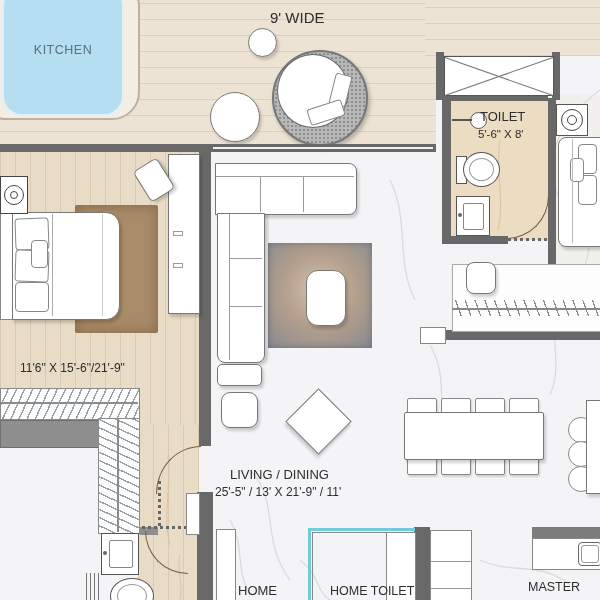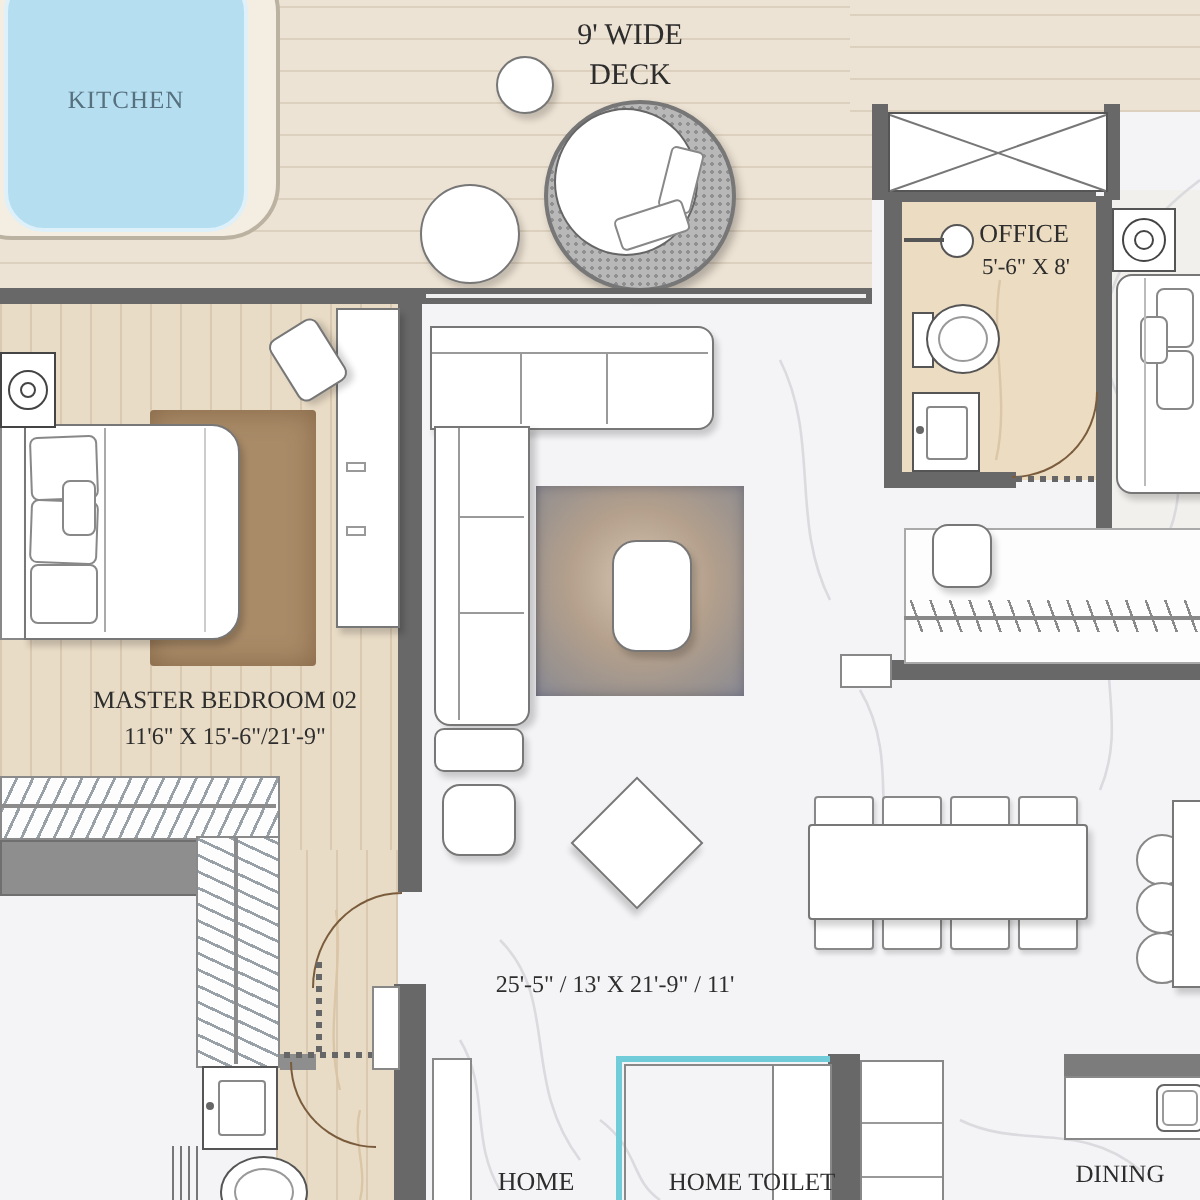--- a/index.html
+++ b/index.html
@@ -6,22 +6,22 @@
   #plan{position:relative;width:600px;height:600px;overflow:hidden;
         background:var(--marble-floor,#f4f4f6);font-family:"Liberation Sans",sans-serif;}
   .abs{position:absolute;}
   .wall{position:absolute;background:var(--wall,#686868);z-index:4;}
   .wall-lt{position:absolute;background:#8e8e8e;z-index:4;}
   .furn{position:absolute;background:#fff;border:1px solid #777;
         box-shadow:2px 3px 3px rgba(0,0,0,.18);z-index:5;}
   .flat{position:absolute;background:#fff;border:1px solid #888;z-index:5;}
   .line{position:absolute;background:#9a9a9a;z-index:6;}
   .circ{border-radius:50%;}
-  .lbl{position:absolute;color:var(--label-text,#2d2d2d);text-align:center;
-       z-index:9;white-space:nowrap;line-height:1.1;font-family:Liberation Serif, serif;}
+  .lbl{position:absolute;color:var(--label-text,#2d2d2d);text-align:left;
+       z-index:9;white-space:nowrap;line-height:1.1;}
   .floor{position:absolute;z-index:1;}
   .deckf{background:var(--deck-floor,#ede3d4);
     background-image:repeating-linear-gradient(0deg,rgba(160,140,110,.22) 0 1px,transparent 1px 16px);}
   .woodf{background:var(--wood-floor,#e9dcc6);
     background-image:repeating-linear-gradient(90deg,rgba(150,115,80,.18) 0 1px,transparent 1px 15px);}
   .tilef{background:var(--tile-floor,#ecdcc2);}
   .arc{position:absolute;z-index:6;border:0 solid var(--door-arc,#7a5c3c);}
   .dash-h{position:absolute;z-index:7;height:3px;
     background:repeating-linear-gradient(90deg,#666 0 3px,transparent 3px 6px);}
   .dash-v{position:absolute;z-index:7;width:3px;
@@ -59,21 +59,20 @@
       <path d="M180,555 C176,570 184,585 180,600"></path>
     </g>
   </svg>
 
   <div class="abs" style="left:-22px;top:-22px;width:158px;height:138px;border:2px solid #bcb2a2;border-radius:28px;background:#f4ede2;z-index:2;"></div>
   <div class="abs" style="left:2px;top:-14px;width:118px;height:126px;border-radius:20px;background:var(--jacuzzi-water,#b5dff0);border:2px solid #def0f9;z-index:3;display:flex;align-items:center;justify-content:center;">
        <span class="lbl" style="position:static;font-size:12.5px;letter-spacing:.5px;color:var(--jacuzzi-text,#56707e);">KITCHEN</span>
   </div>
 
   <div class="lbl" style="left:270px;top:10px;width:90px;font-size:15px;">9' WIDE</div>
-  <div class="lbl" style="left:270px;top:30px;width:90px;font-size:15px;">DECK</div>
 
   <div class="furn circ" style="left:248px;top:28px;width:27px;height:27px;z-index:3;"></div>
   <div class="furn circ" style="left:210px;top:92px;width:48px;height:48px;z-index:3;"></div>
 
   <div class="abs circ" style="left:272px;top:50px;width:92px;height:92px;border:2px solid #777;z-index:3;
               background-color:#b8b8b8;background-image:radial-gradient(#8f8f8f 1px,transparent 1px);background-size:4px 4px;
               box-shadow:2px 3px 4px rgba(0,0,0,.25);"></div>
   <div class="abs circ" style="left:277px;top:54px;width:70px;height:72px;background:#fff;border:1.5px solid #666;z-index:3;"></div>
   <div class="flat" style="left:332px;top:74px;width:15px;height:30px;border-radius:3px;transform:rotate(14deg);box-shadow:none;z-index:3;"></div>
   <div class="flat" style="left:308px;top:104px;width:34px;height:15px;border-radius:3px;transform:rotate(-18deg);z-index:3;"></div>
@@ -114,21 +113,20 @@
     <div class="abs circ" style="left:3px;top:8px;width:18px;height:18px;border:1.2px solid #444;"></div>
     <div class="abs circ" style="left:9px;top:14px;width:6px;height:6px;border:1px solid #444;"></div>
   </div>
 
   <div class="furn" style="left:168px;top:154px;width:30px;height:158px;">
     <div style="position:absolute;left:4px;top:76px;width:8px;height:3px;border:1px solid #999;"></div>
     <div style="position:absolute;left:4px;top:108px;width:8px;height:3px;border:1px solid #999;"></div>
   </div>
   <div class="furn" style="left:140px;top:162px;width:26px;height:34px;border-radius:5px;transform:rotate(-32deg);"></div>
 
-  <div class="lbl" style="left:20px;top:344px;width:185px;font-size:12.5px;">MASTER BEDROOM 02</div>
   <div class="lbl" style="left:20px;top:362px;width:185px;font-size:12px;">11'6" X 15'-6"/21'-9"</div>
 
   <div class="hatch" style="left:0;top:388px;width:138px;height:30px;background-image:repeating-linear-gradient(115deg,transparent 0 6px,#98a0a8 6px 7.4px);"></div>
   <div class="line" style="left:0;top:402px;width:138px;height:1.5px;background:#8b8b8b;z-index:6;"></div>
   <div class="hatch" style="left:98px;top:418px;width:40px;height:114px;background-image:repeating-linear-gradient(25deg,transparent 0 6px,#98a0a8 6px 7.4px);"></div>
   <div class="line" style="left:117px;top:418px;width:1.5px;height:114px;background:#8b8b8b;z-index:6;"></div>
 
   <div class="line" style="left:86px;top:573px;width:1px;height:27px;background:#777;"></div>
   <div class="line" style="left:90px;top:573px;width:1px;height:27px;background:#777;"></div>
   <div class="line" style="left:94px;top:573px;width:1px;height:27px;background:#777;"></div>
@@ -158,40 +156,41 @@
   <div class="furn" style="left:217px;top:364px;width:43px;height:20px;border-radius:5px;"></div>
   <div class="furn" style="left:221px;top:392px;width:35px;height:34px;border-radius:9px;"></div>
 
   <div class="abs" style="left:268px;top:243px;width:104px;height:105px;z-index:3;
               background:radial-gradient(circle at 50% 45%, #d6c6b2 0%, #b4a08c 45%, #97918f 82%, #8a8a96 100%);
               box-shadow:inset 0 0 6px rgba(60,60,80,.4);"></div>
   <div class="furn" style="left:306px;top:270px;width:38px;height:54px;border-radius:12px;"></div>
 
   <div class="furn" style="left:295px;top:398px;width:45px;height:45px;transform:rotate(45deg);"></div>
 
+  <div class="lbl" style="left:230px;top:468px;width:155px;font-size:13px;">LIVING / DINING</div>
   <div class="lbl" style="left:215px;top:486px;width:185px;font-size:12px;">25'-5" / 13' X 21'-9" / 11'</div>
 
   <div class="flat" style="left:407px;top:398px;width:28px;height:16px;border-radius:2px 2px 0 0;box-shadow:1px 2px 2px rgba(0,0,0,.15);"></div>
   <div class="flat" style="left:441px;top:398px;width:28px;height:16px;border-radius:2px 2px 0 0;box-shadow:1px 2px 2px rgba(0,0,0,.15);"></div>
   <div class="flat" style="left:475px;top:398px;width:28px;height:16px;border-radius:2px 2px 0 0;box-shadow:1px 2px 2px rgba(0,0,0,.15);"></div>
   <div class="flat" style="left:509px;top:398px;width:28px;height:16px;border-radius:2px 2px 0 0;box-shadow:1px 2px 2px rgba(0,0,0,.15);"></div>
   <div class="flat" style="left:407px;top:457px;width:28px;height:16px;border-radius:0 0 2px 2px;box-shadow:1px 2px 2px rgba(0,0,0,.15);"></div>
   <div class="flat" style="left:441px;top:457px;width:28px;height:16px;border-radius:0 0 2px 2px;box-shadow:1px 2px 2px rgba(0,0,0,.15);"></div>
   <div class="flat" style="left:475px;top:457px;width:28px;height:16px;border-radius:0 0 2px 2px;box-shadow:1px 2px 2px rgba(0,0,0,.15);"></div>
   <div class="flat" style="left:509px;top:457px;width:28px;height:16px;border-radius:0 0 2px 2px;box-shadow:1px 2px 2px rgba(0,0,0,.15);"></div>
   <div class="furn" style="left:404px;top:412px;width:138px;height:46px;border-radius:2px;"></div>
 
   <div class="flat circ" style="left:568px;top:417px;width:24px;height:24px;"></div>
   <div class="flat circ" style="left:568px;top:441px;width:24px;height:24px;"></div>
   <div class="flat circ" style="left:568px;top:466px;width:24px;height:24px;"></div>
   <div class="furn" style="left:586px;top:400px;width:14px;height:92px;z-index:6;"></div>
 
   <div class="line" style="left:452px;top:119px;width:20px;height:2px;background:#555;"></div>
   <div class="flat circ" style="left:470px;top:112px;width:15px;height:15px;border:1px solid #555;"></div>
-  <div class="lbl" style="left:480px;top:110px;width:64px;font-size:13px;">OFFICE</div>
+  <div class="lbl" style="left:480px;top:110px;width:64px;font-size:13px;">TOILET</div>
   <div class="lbl" style="left:478px;top:128px;width:70px;font-size:11.5px;">5'-6" X 8'</div>
   <div class="flat" style="left:456px;top:156px;width:9px;height:26px;border:1px solid #555;"></div>
   <div class="flat circ" style="left:463px;top:152px;width:35px;height:33px;border:1.5px solid #555;">
     <div class="circ" style="position:absolute;left:5px;top:5px;width:23px;height:21px;border:1px solid #999;"></div>
   </div>
   <div class="flat" style="left:456px;top:196px;width:32px;height:38px;border:1px solid #555;">
     <div style="position:absolute;left:6px;top:6px;width:19px;height:25px;border:1px solid #888;border-radius:2px;"></div>
     <div style="position:absolute;left:1px;top:16px;width:4px;height:4px;background:#666;border-radius:50%;"></div>
   </div>
   <div class="dash-h" style="left:508px;top:238px;width:40px;"></div>
@@ -227,15 +226,15 @@
     <div style="position:absolute;left:0;top:30px;width:100%;height:1px;background:#999;"></div>
     <div style="position:absolute;left:0;top:57px;width:100%;height:1px;background:#999;"></div>
   </div>
 
   <div class="abs" style="left:532px;top:527px;width:68px;height:11px;background:#7c7c7c;z-index:5;"></div>
   <div class="flat" style="left:532px;top:538px;width:68px;height:30px;">
     <div style="position:absolute;left:45px;top:3px;width:22px;height:22px;border:1px solid #666;border-radius:4px;background:#fff;">
       <div style="position:absolute;left:2px;top:2px;width:16px;height:16px;border:1px solid #999;border-radius:3px;"></div>
     </div>
   </div>
-  <div class="lbl" style="left:528px;top:581px;width:64px;font-size:12.5px;">DINING</div>
+  <div class="lbl" style="left:528px;top:581px;width:64px;font-size:12.5px;">MASTER</div>
 
 </div>
 
 </body></html>

